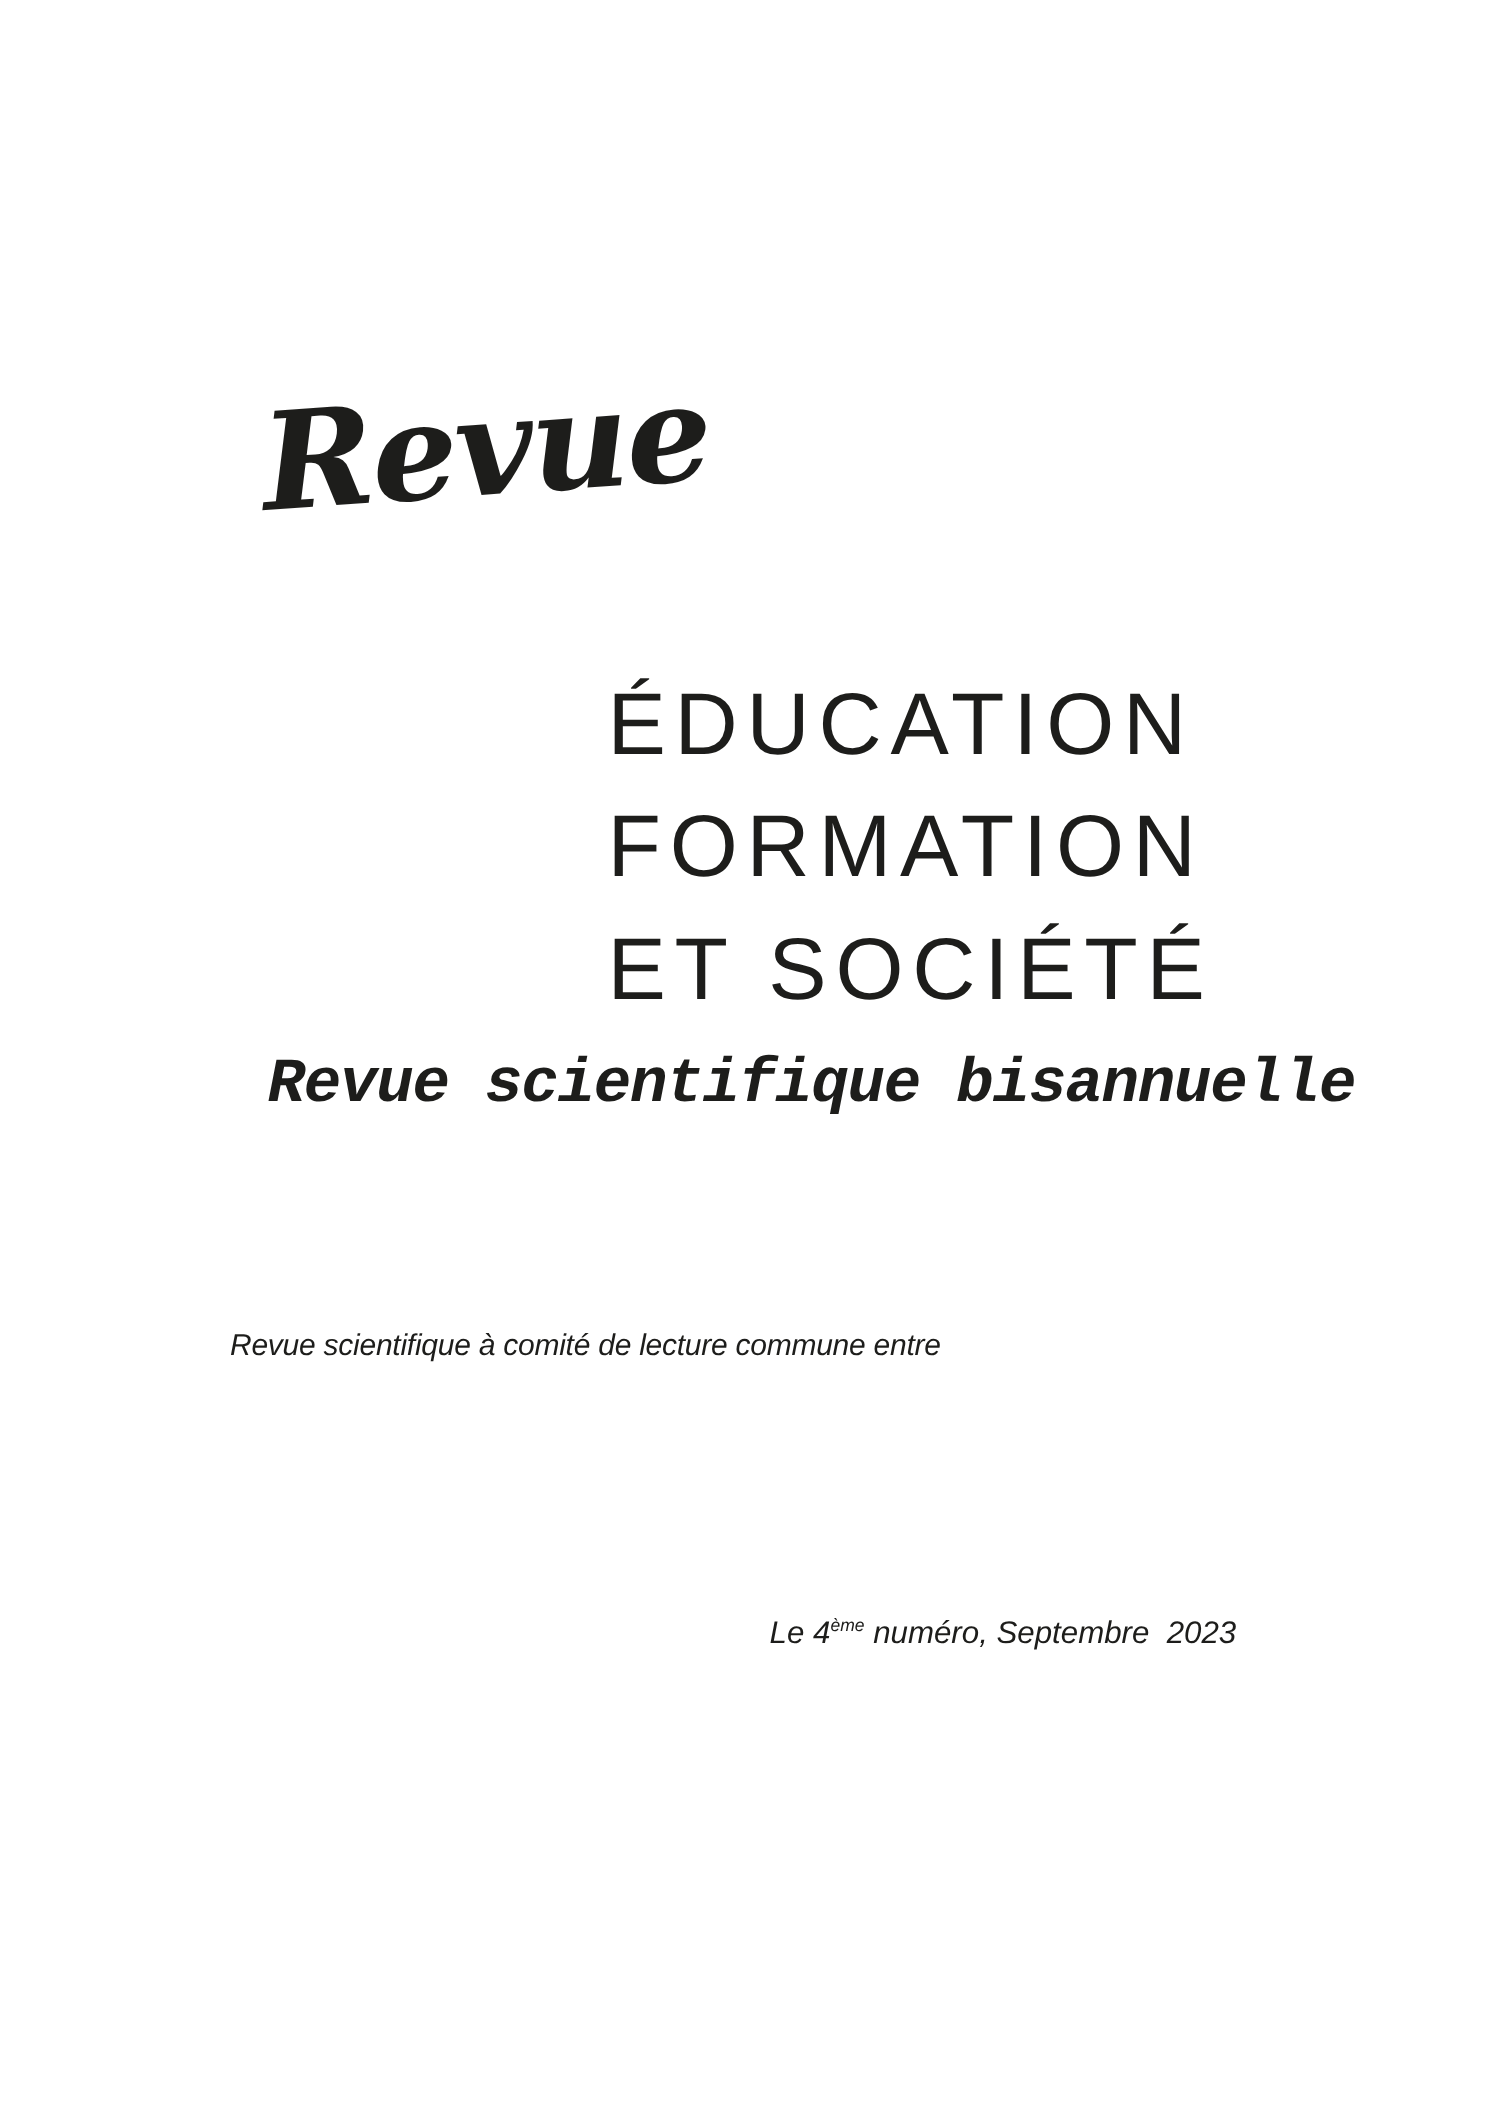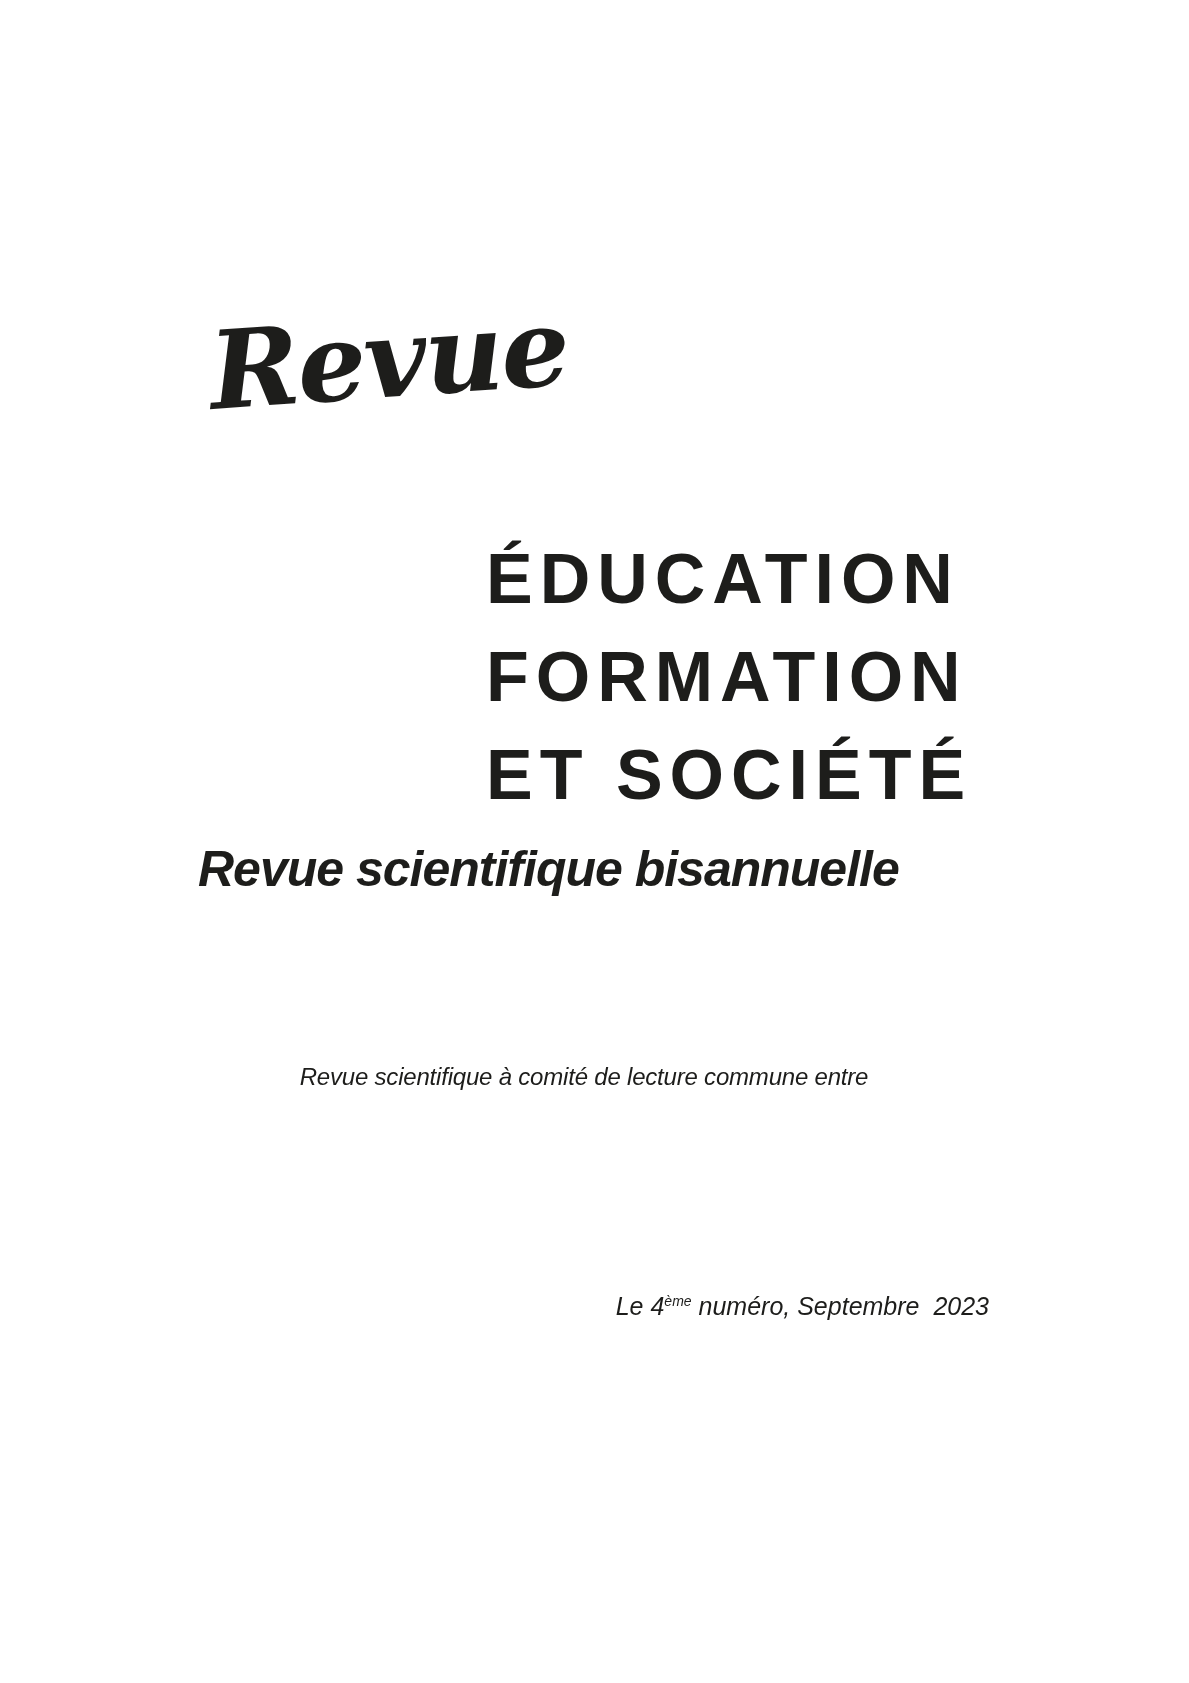--- a/index.html
+++ b/index.html
@@ -25,47 +25,46 @@
     font-weight: bold;
     font-size: 108px;
     line-height: 1.1;
     letter-spacing: -2px;
     transform: rotate(-4deg);
     transform-origin: left bottom;
     white-space: nowrap;
   }
   .script-subtitle {
     position: absolute;
-    left: 198px;
+    left: 214px;
     top: 838px;
-    font-family: Liberation Sans, sans-serif;
+    font-family: Liberation Mono, monospace;
     font-style: italic;
     font-weight: bold;
     font-size: 50px;
     line-height: 1.25;
     letter-spacing: -1px;
     white-space: nowrap;
   }
   .main-title {
     position: absolute;
     left: 486px;
     top: 530px;
     font-family: "Liberation Sans", sans-serif;
-    font-weight: 700;
+    font-weight: 400;
     font-size: 70px;
     line-height: 98px;
     letter-spacing: 7px;
     white-space: nowrap;
   }
   .description {
     position: absolute;
     left: 184px;
     top: 1059px;
     width: 800px;
-    text-align: center;
     font-family: "Liberation Sans", sans-serif;
     font-style: italic;
     font-weight: 400;
     font-size: 24px;
     line-height: 36px;
     letter-spacing: -0.2px;
     white-space: nowrap;
   }
   .issue-line {
     position: absolute;

